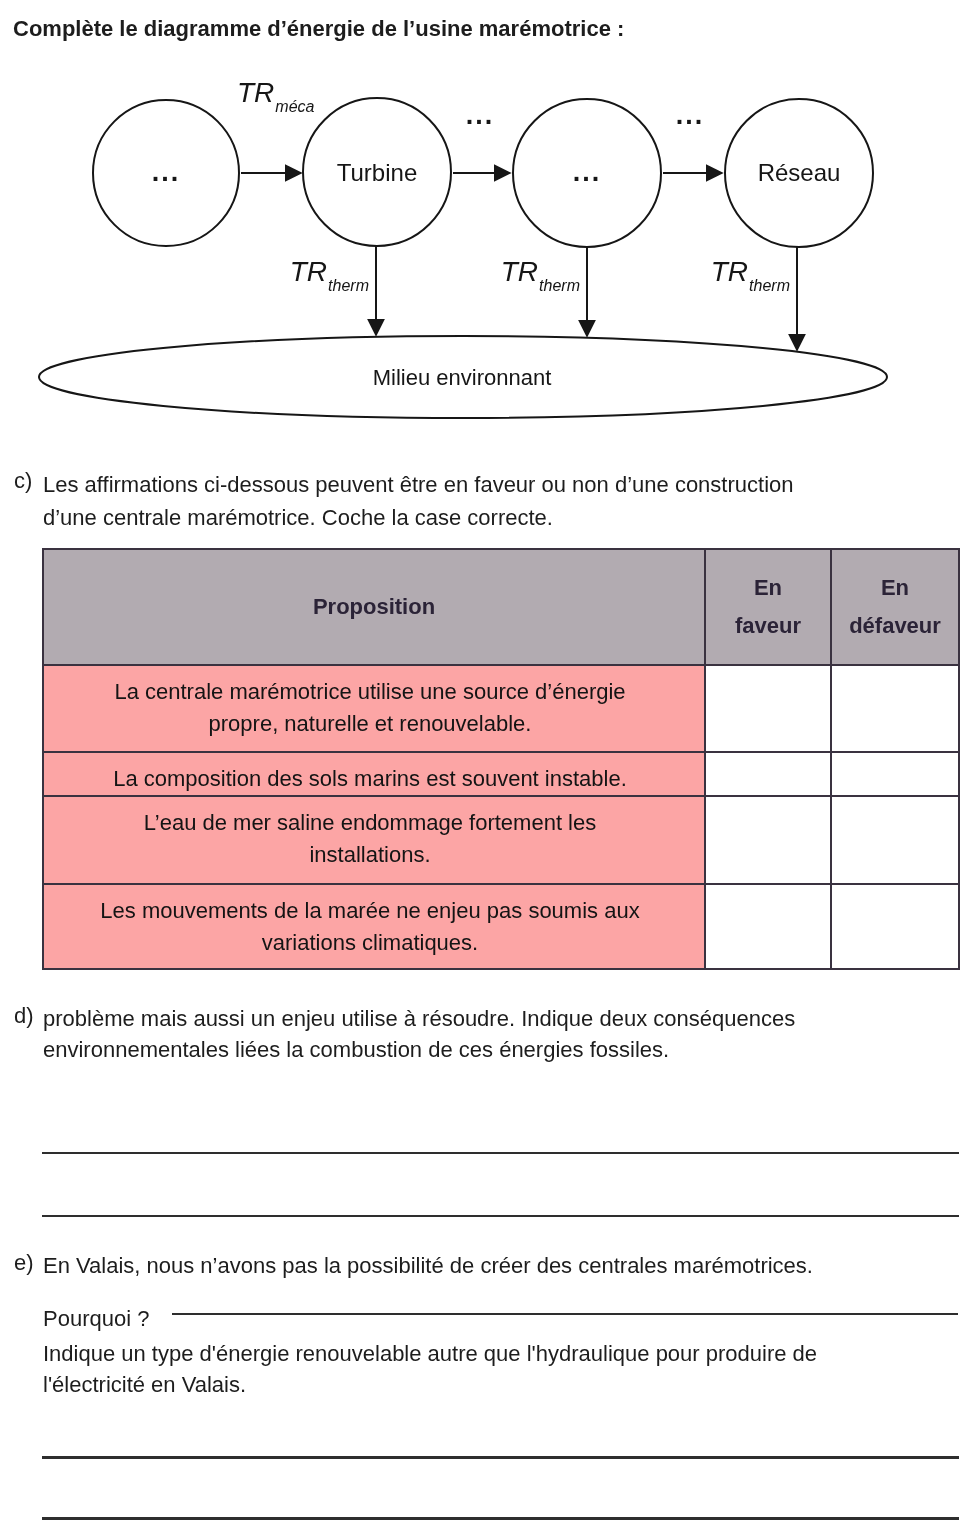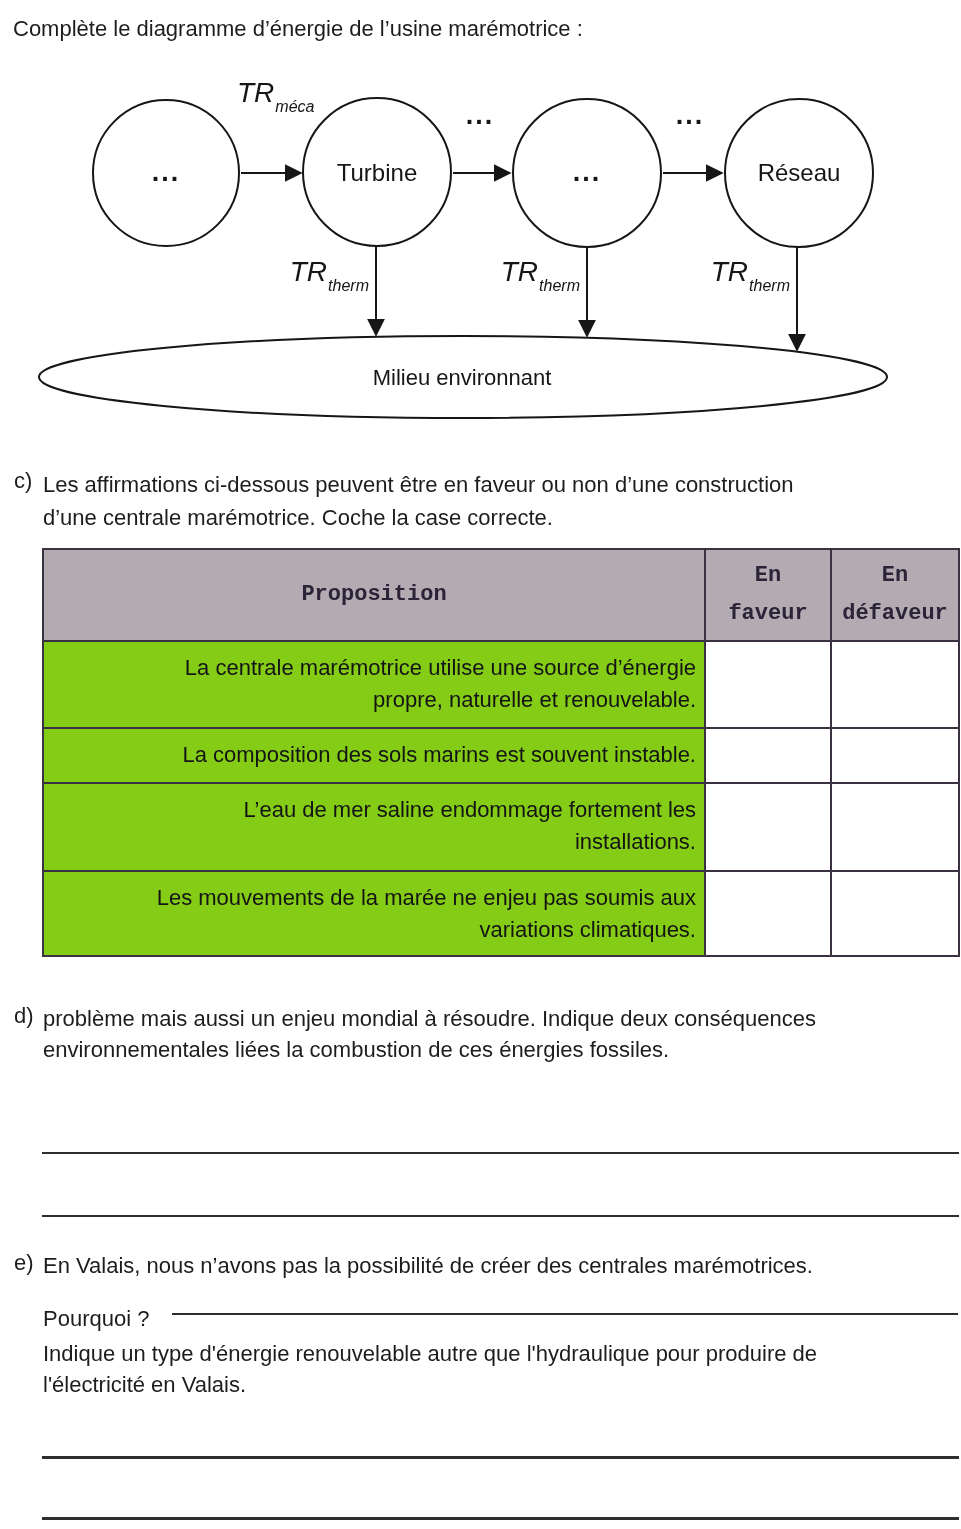--- a/index.html
+++ b/index.html
@@ -2,21 +2,21 @@
 <html><head>
 <meta charset="utf-8">
 <style>
   html,body{margin:0;padding:0;}
   body{
     width:961px;height:1529px;background:#ffffff;position:relative;
     font-family:"Liberation Sans",sans-serif;color:#1d1d1d;
     -webkit-font-smoothing:antialiased;overflow:hidden;
   }
   .abs{position:absolute;}
-  .title{left:13px;top:16px;font-size:22px;}
+  .title{left:13px;top:16px;font-size:22px;font-weight:bold;}
 
   
   .diagram{position:absolute;left:0;top:0;}
   .diagram text{fill:#161616;stroke:none;font-family:"Liberation Sans",sans-serif;}
   .node-label{font-size:24px;text-anchor:middle;}
   .dots{font-size:27px;font-weight:bold;letter-spacing:2px;text-anchor:middle;}
   .tr-label{font-size:28px;font-style:italic;}
   .tr-sub{font-size:16px;font-style:italic;}
   .env-label{font-size:22px;text-anchor:middle;}
 
@@ -31,25 +31,25 @@
   
   .prop-table{
     position:absolute;left:42px;top:548px;width:916px;
     border-collapse:collapse;table-layout:fixed;font-size:22px;
   }
   .prop-table th,.prop-table td{border:2px solid #3a3240;}
   .prop-table th{
     background:#b2abb1;color:#2b2337;font-weight:bold;
     text-align:center;vertical-align:middle;line-height:38px;
   }
-  .hrow{height:92px;font-family:Liberation Mono, monospace;}
-  .r1{height:87px;} .r2{height:55px;} .r3{height:88px;border-radius:30px;} .r4{height:85px;}
+  .hrow{height:116px;}
+  .r1{height:87px;} .r2{height:44px;} .r3{height:88px;border-radius:30px;} .r4{height:85px;}
   .prop-cell{
-    vertical-align:top;text-align:right;padding:10px 8px 0 0;line-height:32px;
-    background:#84cc16;color:#141414;
+    vertical-align:top;text-align:center;padding:10px 8px 0 0;line-height:32px;
+    background:#fca5a5;color:#141414;
   }
   .check-cell{background:#ffffff;}
 
   
   .answer-line{position:absolute;border-top:2px solid #2e2e2e;height:0;}
   .answer-line.thick{border-top-width:3px;}
 </style>
 </head>
 <body>
 
@@ -151,21 +151,21 @@
         <div>variations climatiques.</div>
       </td>
       <td class="check-cell"></td>
       <td class="check-cell"></td>
     </tr>
   </tbody>
 </table>
 
 <div class="question lh31" style="top:1003px;">
   <span class="q-label">d)</span>
-  <div class="q-line">problème mais aussi un enjeu mondial à résoudre. Indique deux conséquences</div>
+  <div class="q-line">problème mais aussi un enjeu utilise à résoudre. Indique deux conséquences</div>
   <div class="q-line">environnementales liées la combustion de ces énergies fossiles.</div>
 </div>
 
 <div class="answer-line" style="left:42px;top:1152px;width:917px;"></div>
 <div class="answer-line" style="left:42px;top:1215px;width:917px;"></div>
 
 <div class="question lh31" style="top:1250px;">
   <span class="q-label">e)</span>
   <div class="q-line">En Valais, nous n’avons pas la possibilité de créer des centrales marémotrices.</div>
 </div>

